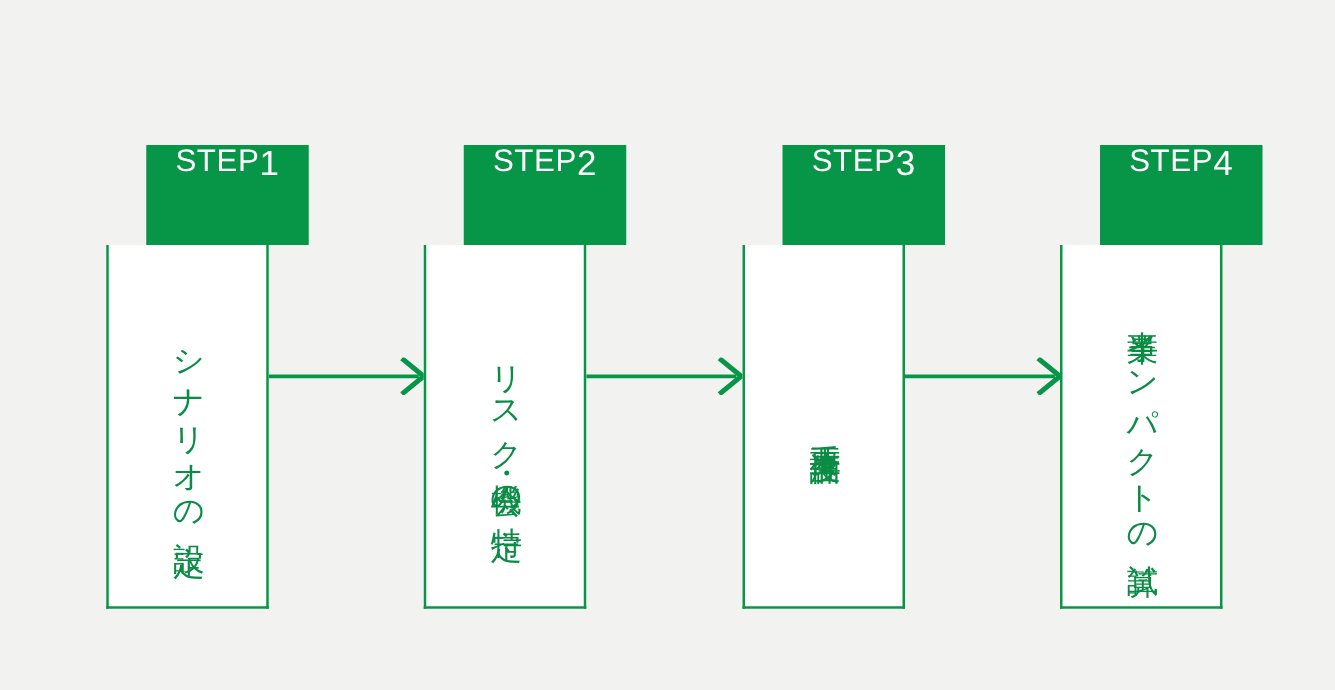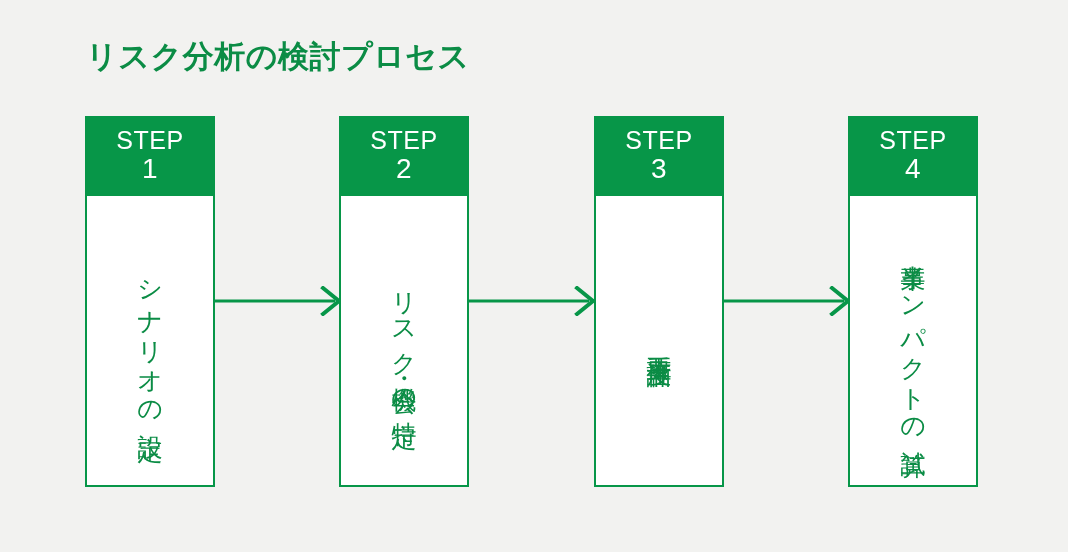--- a/index.html
+++ b/index.html
@@ -46,24 +46,25 @@
   .step-card.s3 { left: 594px; }
   .step-card.s4 { left: 848px; }
 
   .step-head {
     height: 80px;
     width: 100%;
     box-sizing: border-box;
     background: #079648;
     color: #ffffff;
     display: flex;
-    flex-direction: column;
-    align-items: center;
+    flex-direction: row;
+    align-items: flex-start;
     justify-content: center;
     line-height: 1.08;
+    margin-left: 32px;
   }
   .step-head .lbl {
     font-size: 25px;
     letter-spacing: 0.5px;
   }
   .step-head .num {
     font-size: 28px;
     letter-spacing: 0.5px;
   }
 
@@ -100,21 +101,20 @@
   .arrow.a1 { left: 215px; }
   .arrow.a2 { left: 469px; }
   .arrow.a3 { left: 724px; }
   .arrow svg { display: block; }
 </style>
 </head>
 <body>
 
 <div id="page">
 
-  <div class="title">リスク分析の検討プロセス</div>
 
   <div class="step-card s1">
     <div class="step-head">
       <span class="lbl">STEP</span>
       <span class="num">1</span>
     </div>
     <div class="step-body">
       <span class="vtext">シナリオの設定</span>
     </div>
   </div>

